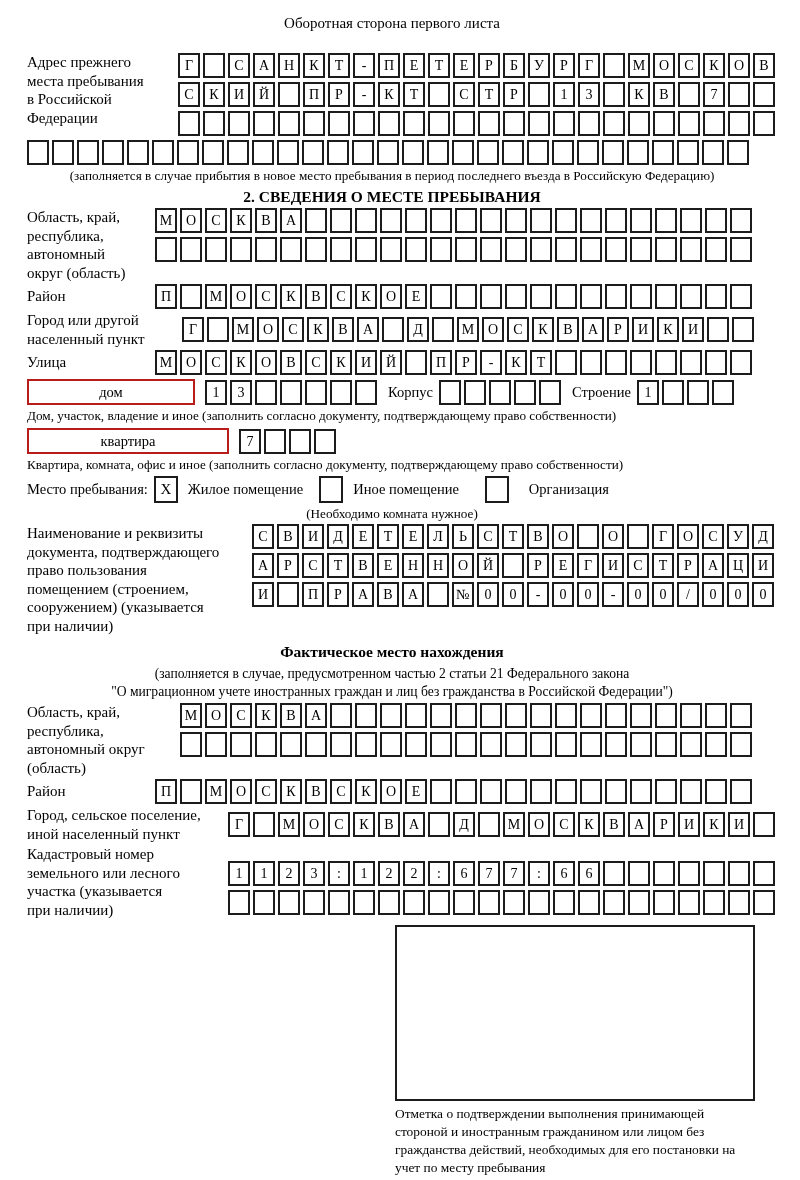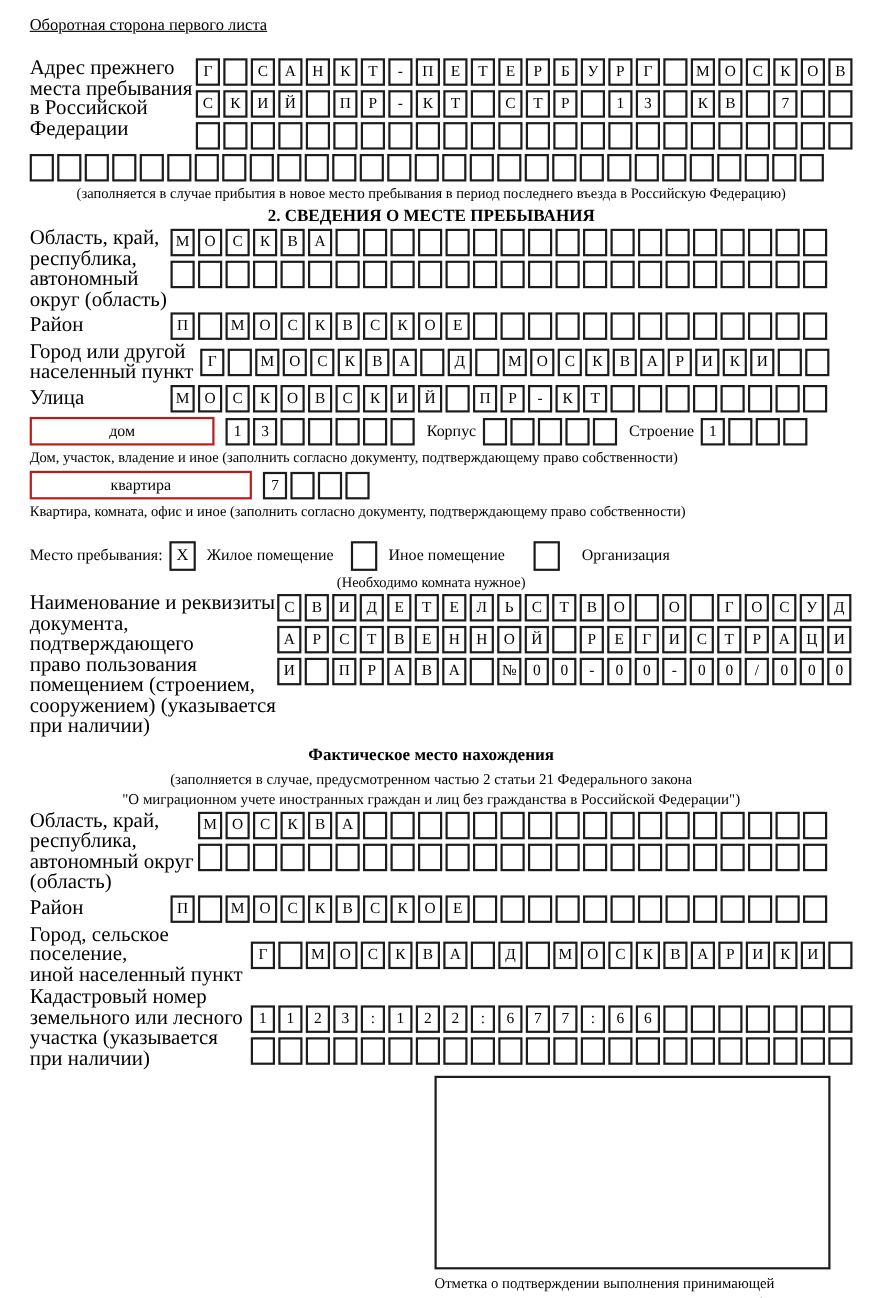--- a/index.html
+++ b/index.html
@@ -1,42 +1,42 @@
 <!DOCTYPE html>
 <html><head>
 <meta charset="utf-8">
 <style>
   html,body{margin:0;padding:0;background:#ffffff;}
   body{width:800px;height:1180px;overflow:hidden;color:#000;
        font-family:"Liberation Serif", serif;}
   .page{padding:14px 43px 0 27px;}
-  .doc-title{text-align:left;font-size:15px;line-height:19px;text-decoration:underline;}
+  .doc-title{text-align:center;font-size:15px;line-height:19px;}
   .pre{white-space:pre-line;}
   .center{text-align:center;}
   .heading{font-weight:bold;font-size:15.5px;text-align:center;margin:4px 0 2px 0;}
   .note{font-size:13.2px;line-height:17px;margin-top:2px;}
   .frow{display:flex;align-items:flex-start;margin-top:2px;}
   .frow.vcenter{align-items:center;}
-  .lbl{font-size:19px;line-height:18.5px;flex:0 0 auto;}
+  .lbl{font-size:15px;line-height:18.5px;flex:0 0 auto;}
   .w151{width:151px;} .w128{width:128px;} .w155{width:155px;}
   .w153{width:153px;} .w201{width:201px;} .w225{width:225px;}
   .stack{display:flex;flex-direction:column;gap:4px;flex:0 0 auto;}
   .boxrow{display:flex;flex-wrap:nowrap;}
   .cbox{display:inline-block;flex:0 0 auto;width:18px;height:21px;
         border:2px solid #1c1c1c;margin-right:3px;text-align:center;
         font-size:14px;line-height:21px;}
   .fullrow{margin-top:4px;}
   .s1{margin-top:20px;}
   .houserow{display:flex;align-items:center;margin-top:4px;}
   .widebox{border:2px solid #b91c1c;height:22px;line-height:22px;
            text-align:center;font-size:14.5px;flex:0 0 auto;}
   .widebox.dom{width:164px;margin-right:10px;}
   .widebox.kv{width:198px;margin-right:10px;}
   .inlbl{font-size:14.5px;margin:0 6px 0 8px;flex:0 0 auto;}
-  .stayrow{display:flex;align-items:center;margin-top:19px;font-size:14.5px;}
+  .stayrow{display:flex;align-items:center;margin-top:3px;font-size:14.5px;}
   .chkbox{display:inline-block;flex:0 0 auto;width:20px;height:23px;
           border:2px solid #1c1c1c;text-align:center;line-height:23px;
           font-size:15px;}
   .slbl{flex:0 0 auto;}
   .m-l6{margin-left:6px;} .m-l10{margin-left:10px;} .m-l16{margin-left:16px;}
   .m-l20{margin-left:20px;} .m-l26{margin-left:26px;}
   .fact-sub{font-size:13.6px;line-height:18px;margin-top:4px;}
   .stamp-wrap{margin-left:368px;width:362px;margin-top:6px;}
   .stamp-box{width:356px;height:172px;border:2px solid #1c1c1c;}
   .stamp-note{font-size:13.4px;line-height:18px;text-align:left;margin-top:4px;}

